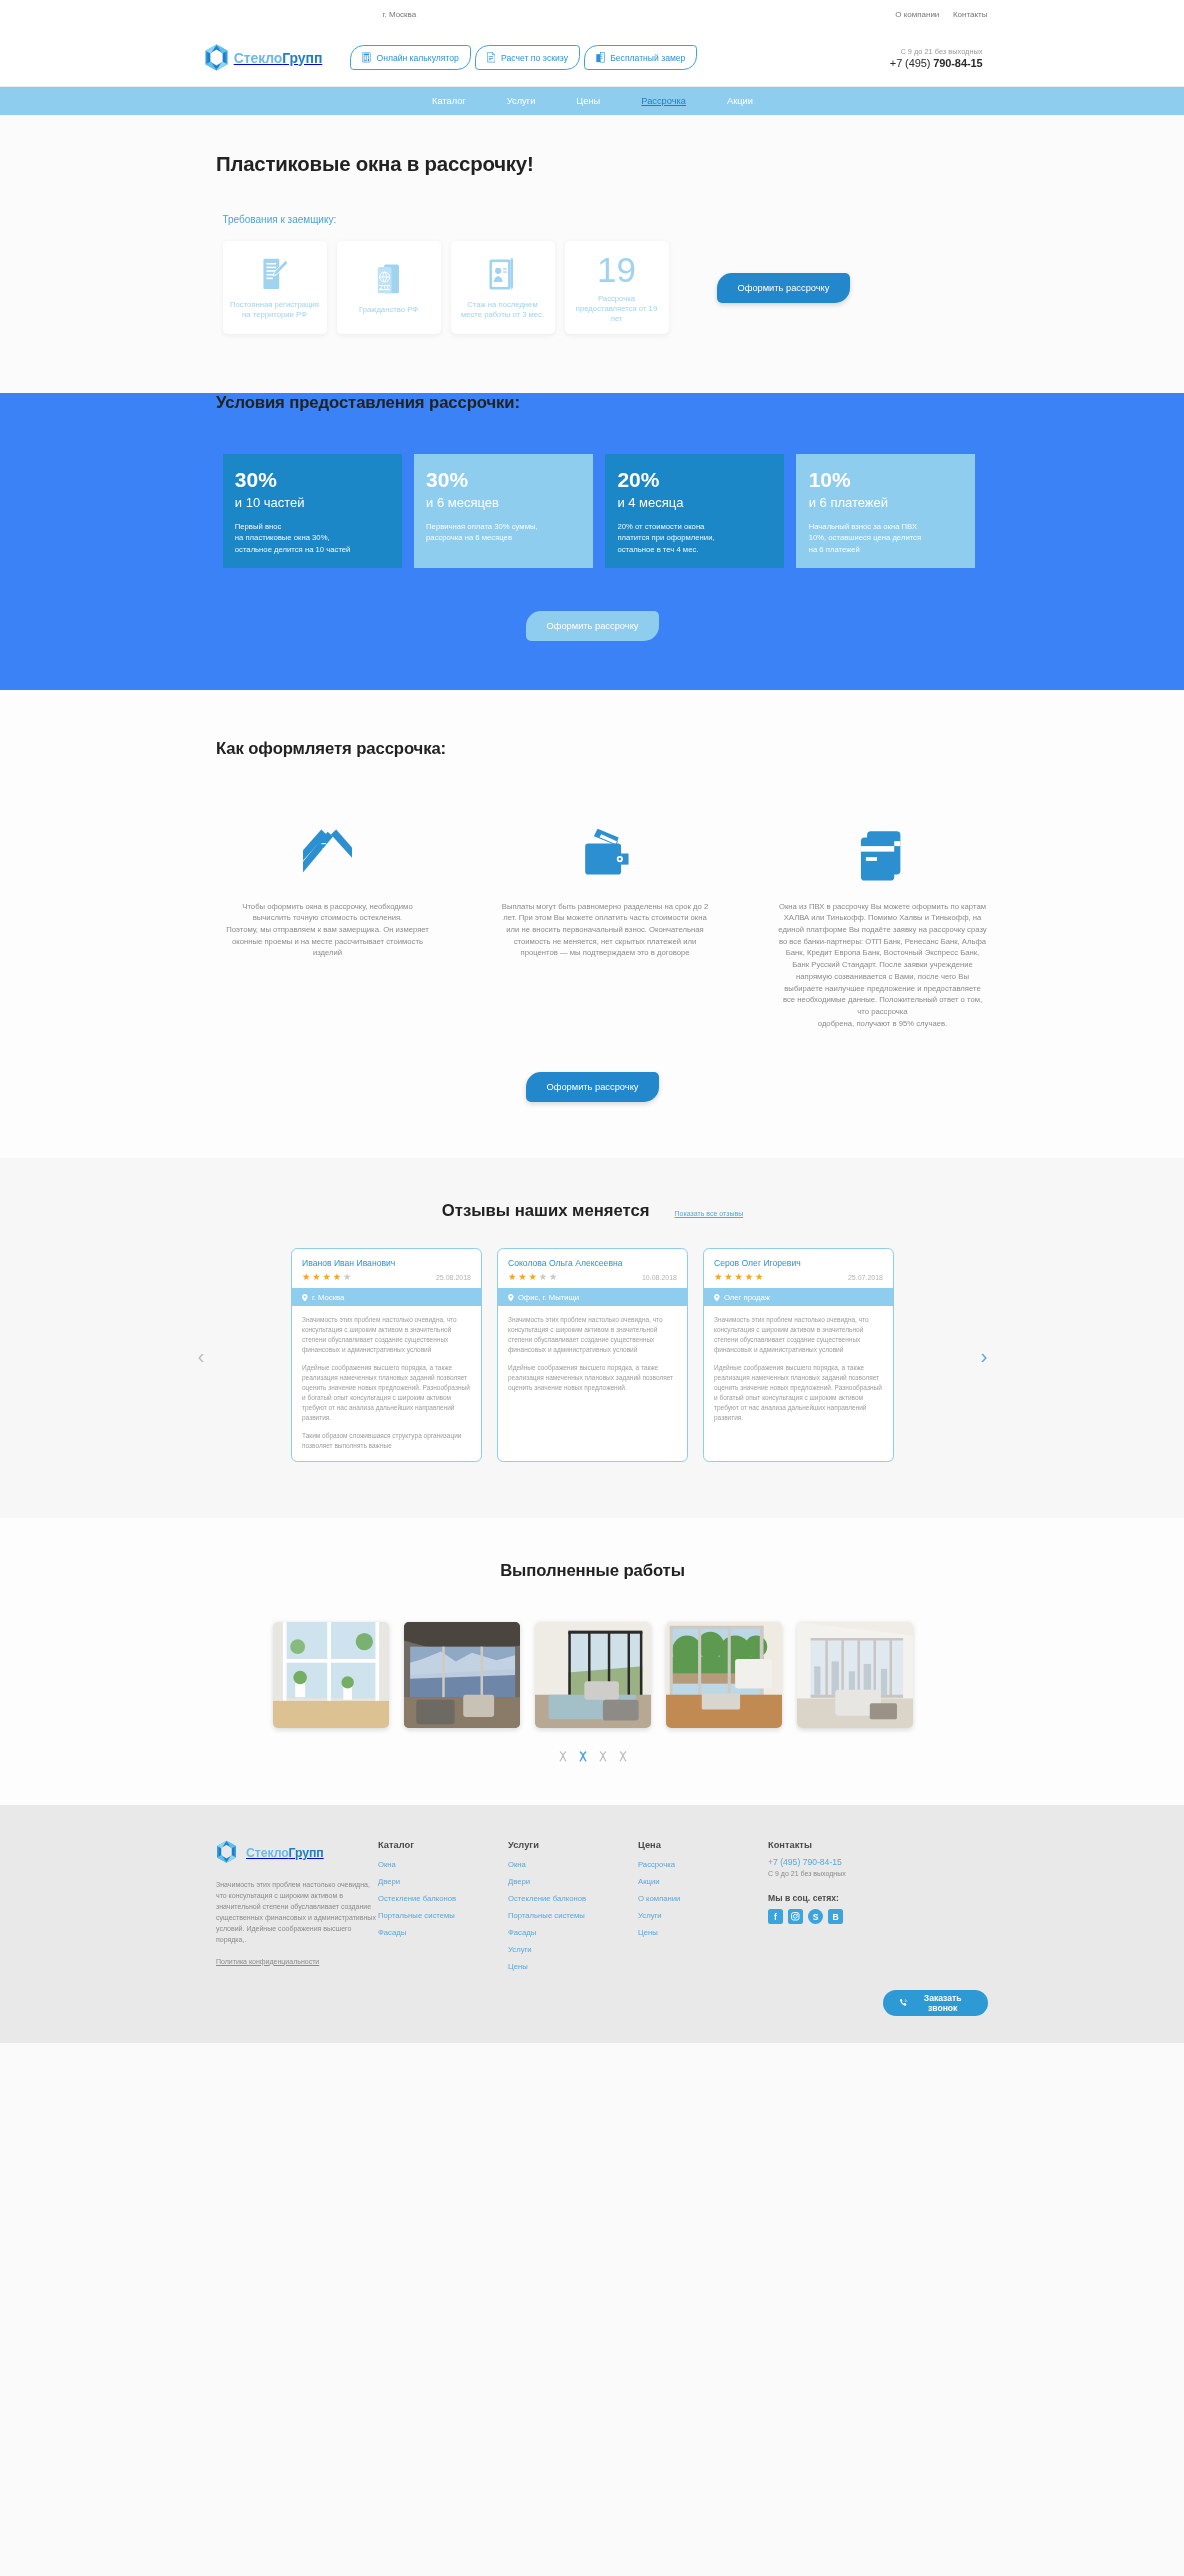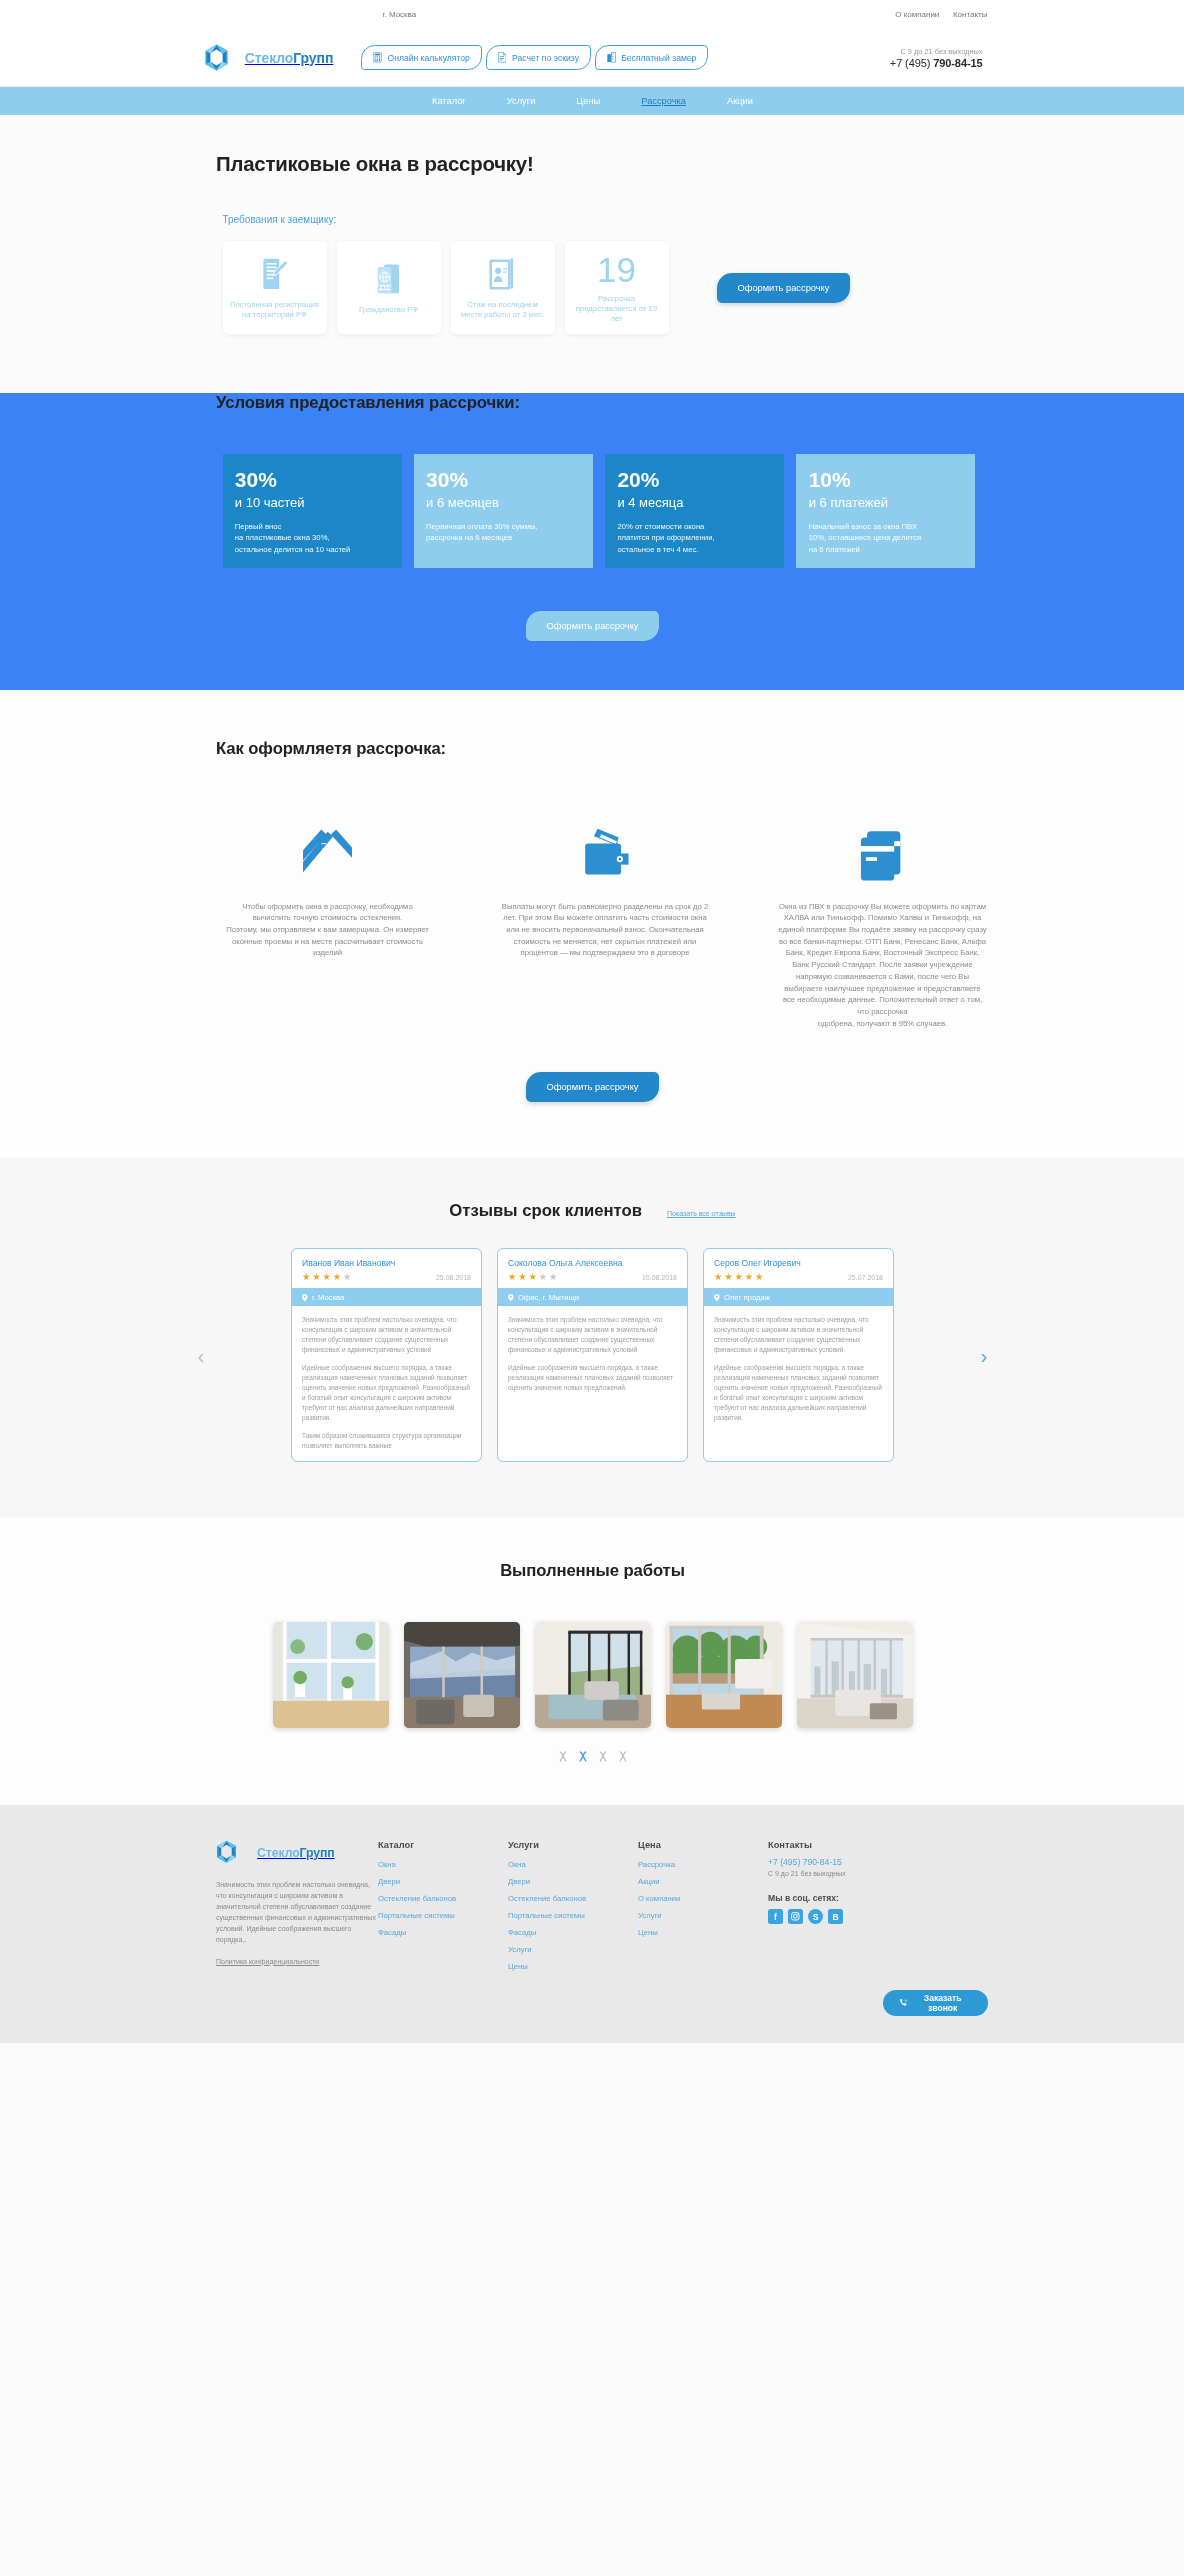--- a/index.html
+++ b/index.html
@@ -25,21 +25,21 @@
   .topbar-city { margin-left: 185px; font-size: 8px; color: #777; }
   .topbar-links { margin-left: auto; display: flex; gap: 13.6px; }
   .topbar-links a { color: #777; text-decoration: none; font-size: 8px; }
 
   
   .header { background: #fff; height: 59px; border-bottom: 0.6px solid #ececec; }
   .header .wrap { display: flex; align-items: center; height: 59px; }
   .logo { display: flex; align-items: center; gap: 5px; margin-left: 6.2px; }
   .logo-mark { width: 25px; height: 27px; flex: none; }
   .logo-text { font-size: 14px; font-weight: 700; letter-spacing: -0.1px; }
-  .logo-text .l1 { color: #6cb9e8; margin-left: 11px; }
+  .logo-text .l1 { color: #6cb9e8; }
   .logo-text .l2 { color: #1f7fc4; }
 
   .hbtns { display: flex; gap: 4px; margin-left: 28px; }
   .hbtn {
     border: 0.6px solid #3fa0dd;
     border-radius: 13.6px 3.7px 13.6px 3.7px;
     height: 25px;
     padding: 0 11px;
     display: flex;
     align-items: center;
@@ -499,21 +499,21 @@
     </div>
     <div class="center-btn">
       <button class="btn-primary">Оформить рассрочку</button>
     </div>
   </div>
 </section>
 
 <section class="reviews">
   <div class="wrap">
     <div class="rev-head">
-      <h2>Отзывы срок клиентов</h2>
+      <h2>Отзывы наших меняется</h2>
       <a class="rev-all" href="#">Показать все отзывы</a>
     </div>
 
     <div class="rev-row">
       <span class="arrow left">‹</span>
 
       <article class="rev-card">
         <div class="rev-top">
           <div class="rev-name">Иванов Иван Иванович</div>
           <div class="rev-meta">

